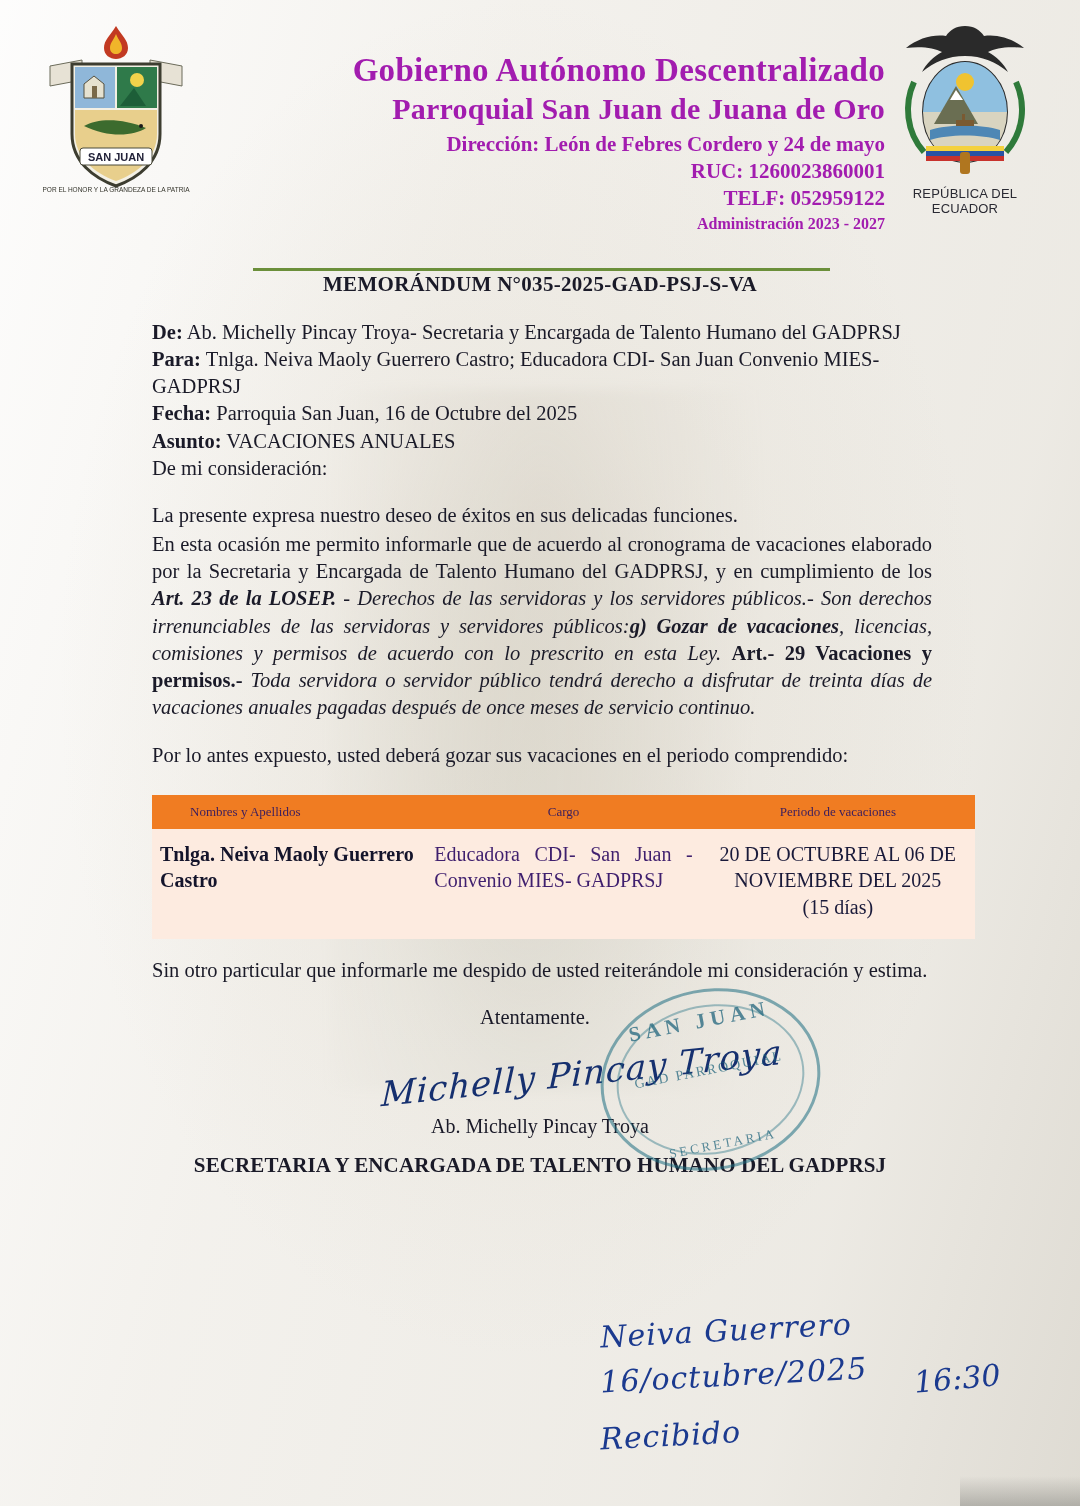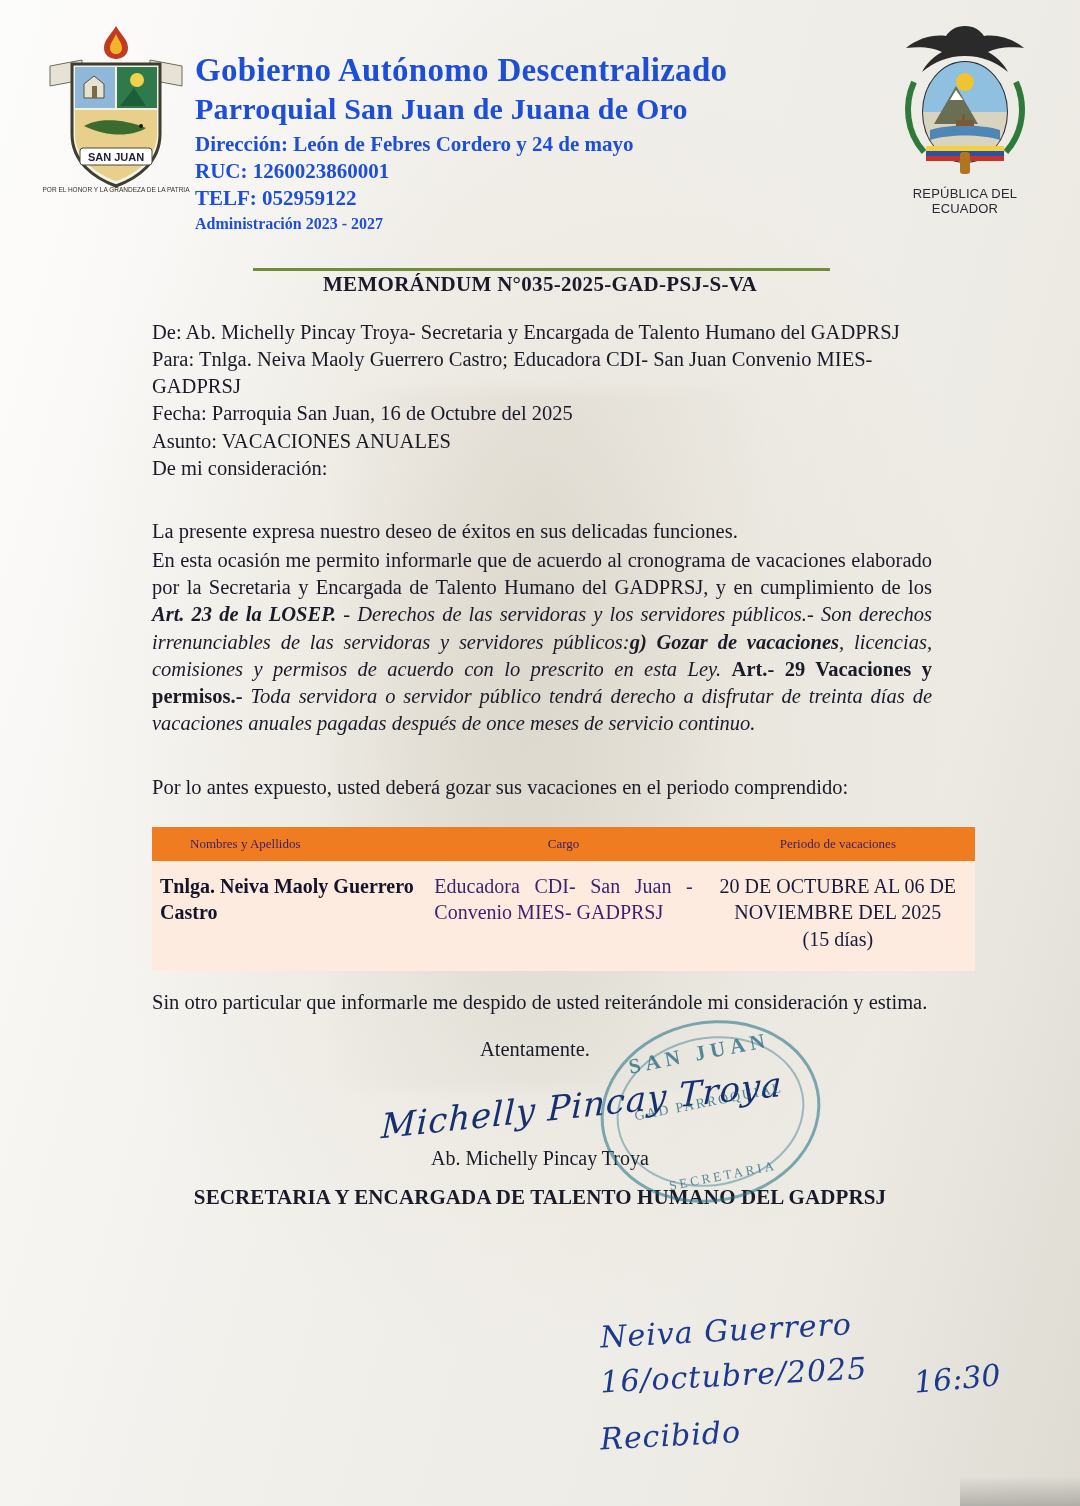--- a/index.html
+++ b/index.html
@@ -67,22 +67,22 @@
     letter-spacing: .2px;
     color: #2a2a33;
     font-family: "Liberation Sans", sans-serif;
     margin-top: 2px;
   }
   .header-text {
     position: absolute;
     left: 195px;
     right: 195px;
     top: 52px;
-    text-align: left;
-    color: #1d4ed8;
+    text-align: right;
+    color: #a21caf;
   }
   .h-line1 {
     font-size: 33px;
     font-weight: bold;
     letter-spacing: .3px;
     line-height: 1.12;
   }
   .h-line2 {
     font-size: 30px;
     font-weight: bold;
@@ -123,23 +123,23 @@
     letter-spacing: .3px;
     margin-top: 22px;
   }
   .body-block {
     margin: 22px 148px 0 152px;
     font-size: 20.5px;
     line-height: 1.29;
     text-align: left;
   }
   .fieldline { margin-bottom: 1px; }
-  .fieldline b { font-weight: normal; }
+  .fieldline b { font-weight: bold; }
   .para {
-    margin-top: 36px;
+    margin-top: 20px;
     text-align: justify;
     line-height: 1.33;
   }
   .para.tight { margin-top: 2px; }
   .legal { font-style: italic; }
   .legal b { font-style: italic; font-weight: bold; }
   .legal .up { font-style: normal; font-weight: bold; }
 
   
   .vac-table {

